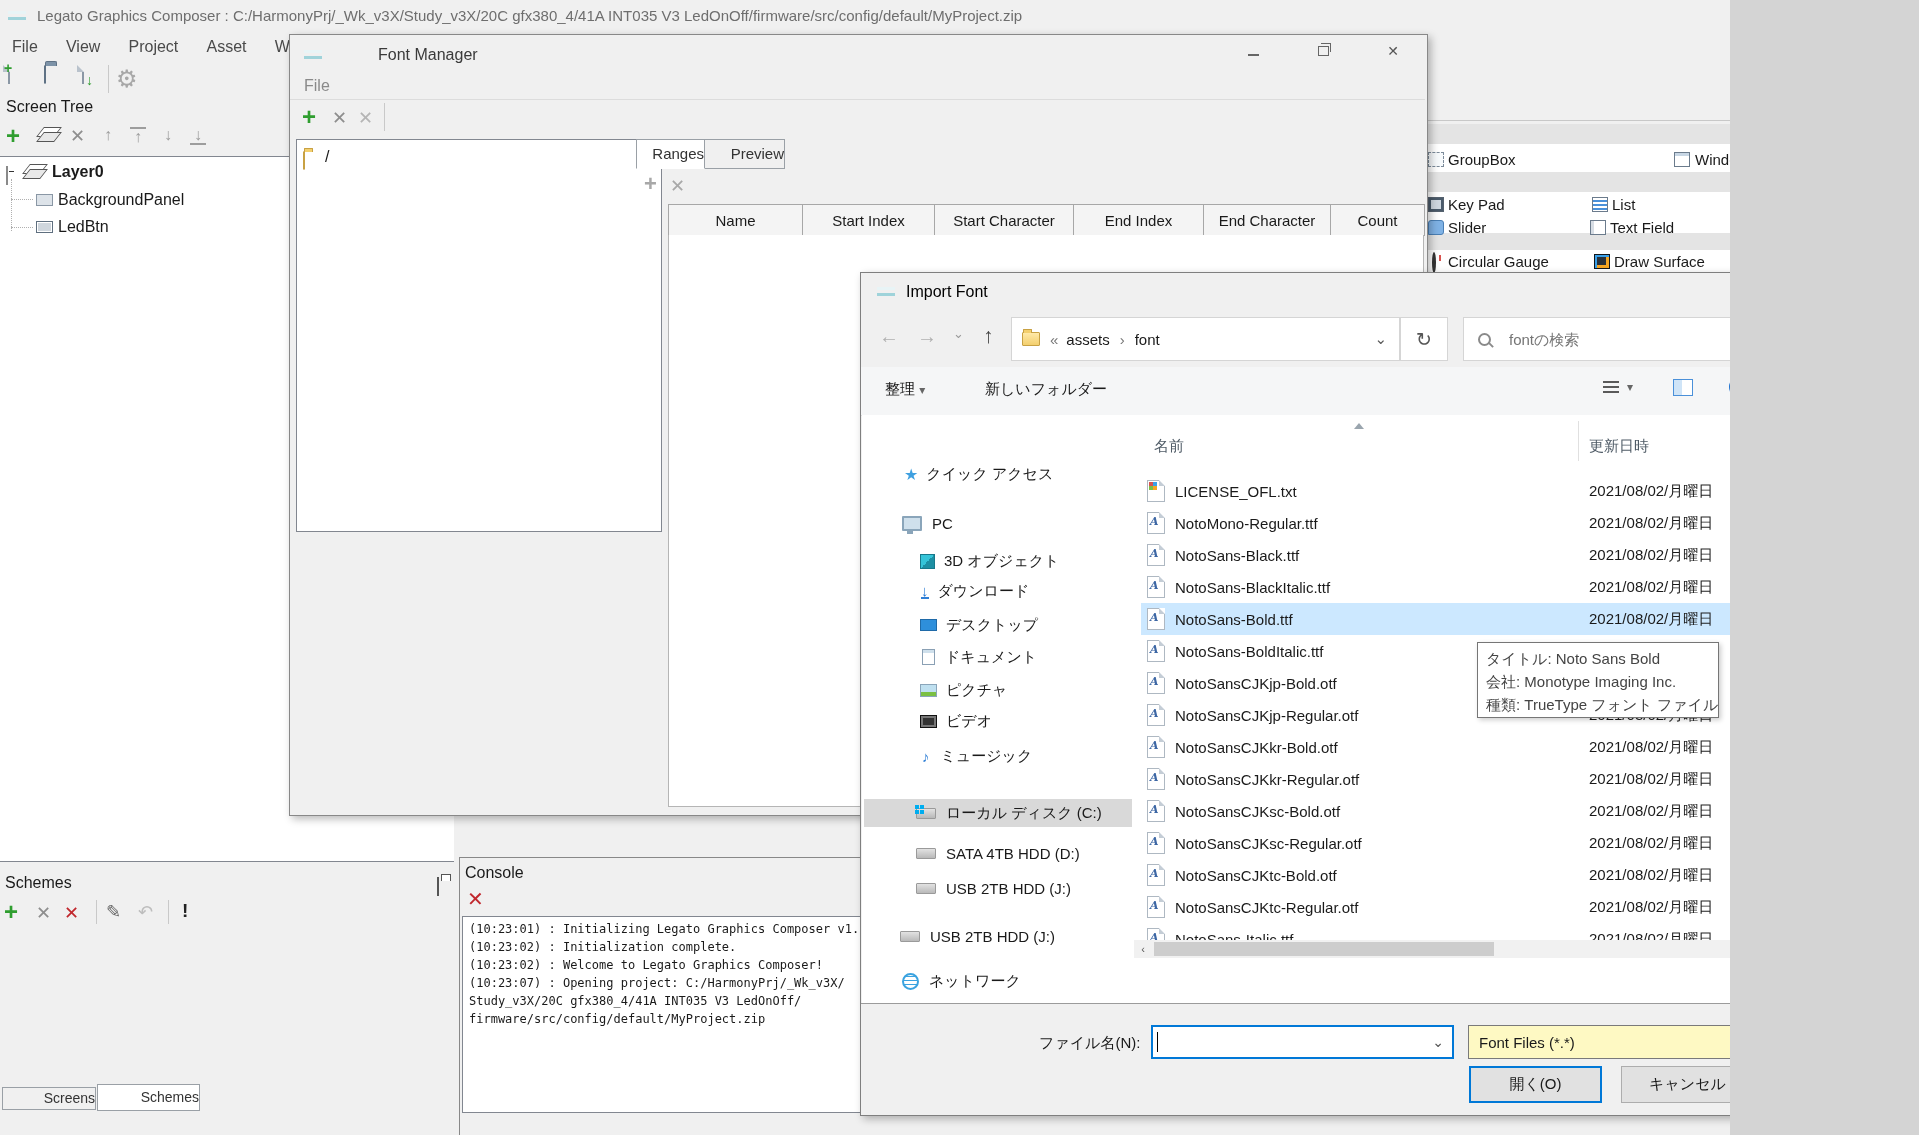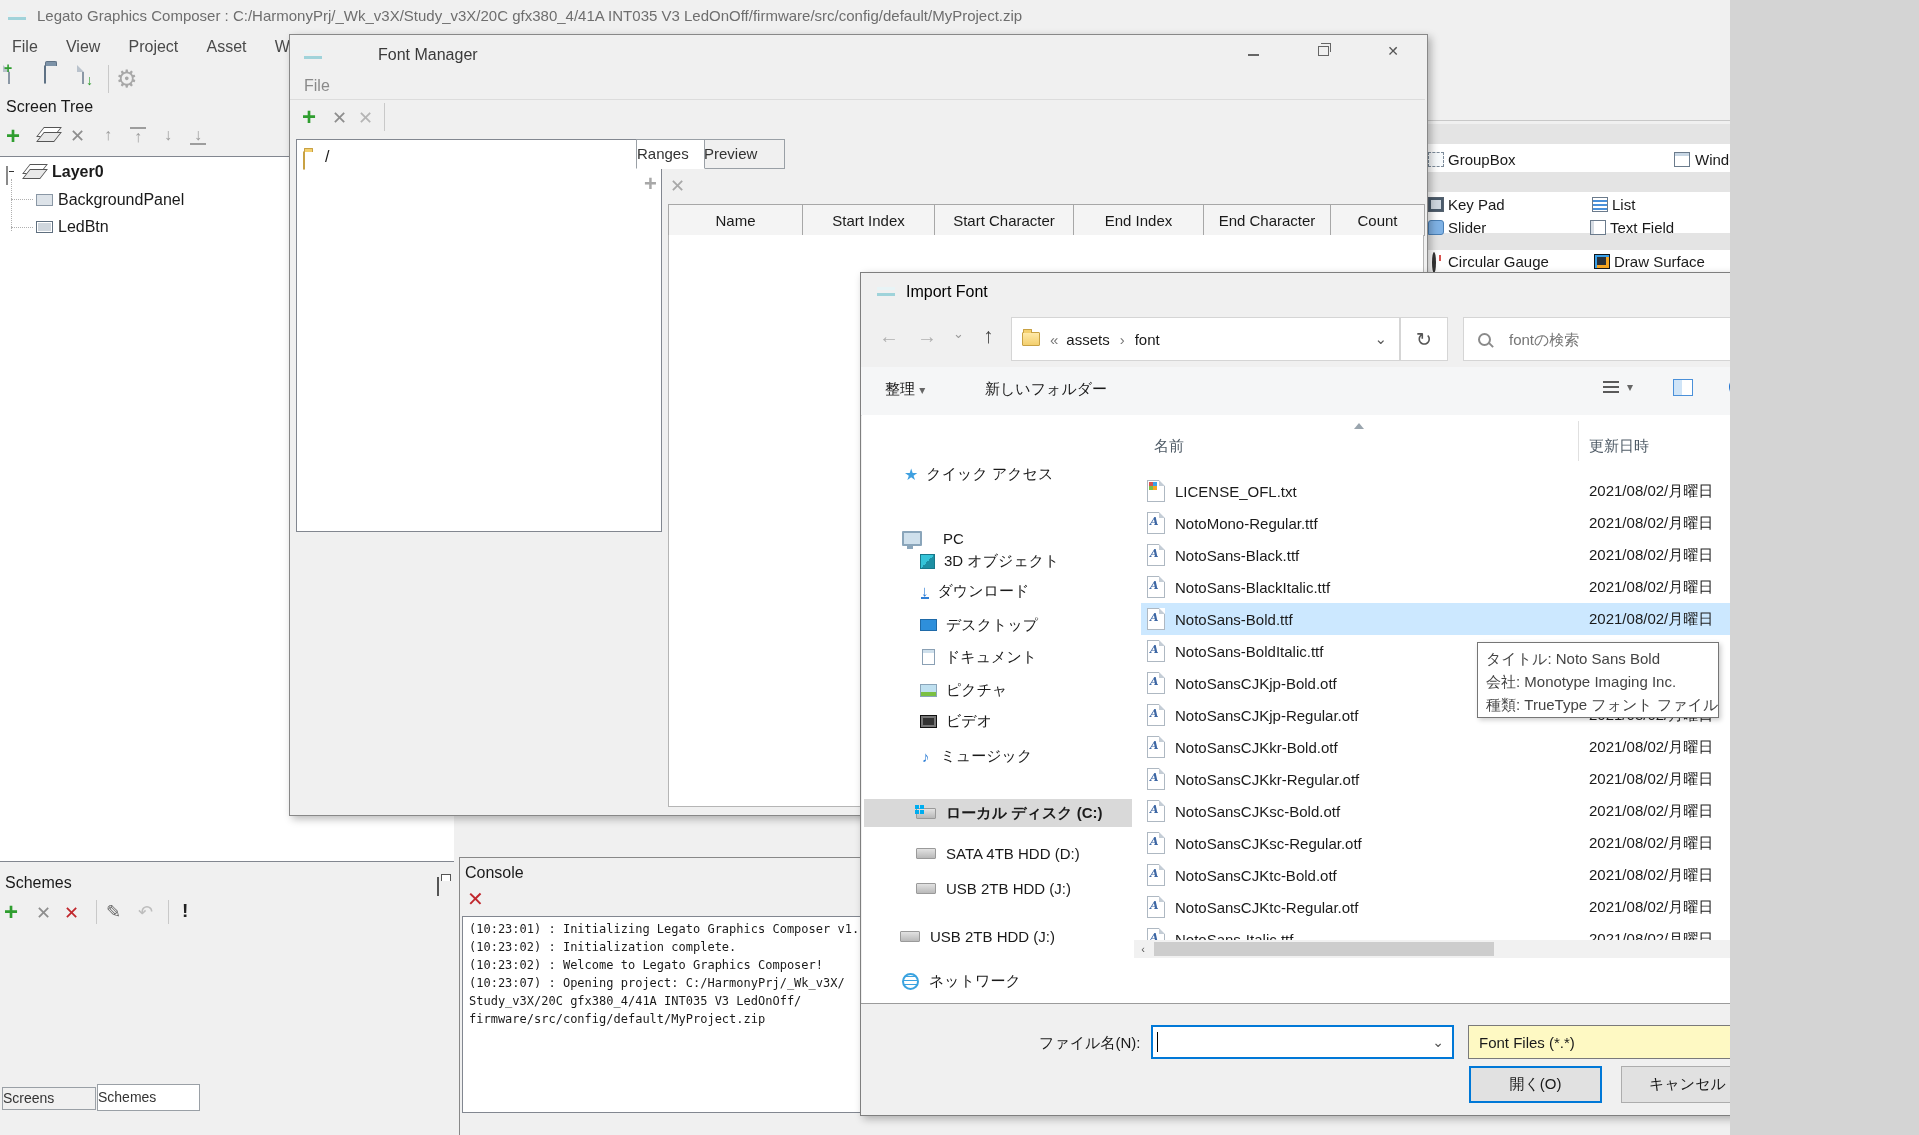--- a/index.html
+++ b/index.html
@@ -49,21 +49,21 @@
   .expander{width:10px;height:10px;border:1px solid #8a8a8a;background:#fff;position:relative;}
   .expander::after{content:"";position:absolute;left:2px;top:4px;width:5px;height:1px;background:#333;}
   .panel-ico{width:15px;height:10px;background:#dde3e9;border:1px solid #8a97a5;}
   .ledbtn-ico{width:15px;height:10px;background:#cfd6dd;border:1px solid #5f6f7f;box-shadow:inset 0 0 0 1px #fff;}
   .dotline-v{border-left:1px dotted #b0b0b0;width:0;}
   .dotline-h{border-top:1px dotted #b0b0b0;height:0;}
   .float-ico{width:9px;height:7px;border:1px solid #555;background:#fff;position:relative;}
   .float-ico::before{content:"";position:absolute;left:3px;top:-4px;width:8px;height:6px;border:1px solid #555;border-bottom:none;background:#fff;}
   
   .white-panel{background:#fff;border:1px solid #828790;}
-  .tab{position:absolute;border:1px solid #9aa0a6;text-align:left;font-size:14px;color:#333;}
+  .tab{position:absolute;border:1px solid #9aa0a6;text-align:right;font-size:14px;color:#333;}
   
   .band{position:absolute;left:1426px;width:493px;}
   .tbx-label{position:absolute;font-size:15px;color:#1a1a1a;white-space:nowrap;}
   .tbx-ico{position:absolute;width:14px;height:13px;}
   
   .fm-th{position:absolute;top:0;height:32px;background:#f4f4f4;border:1px solid #a7a7a7;box-sizing:border-box;
          display:flex;align-items:center;justify-content:center;font-size:15px;color:#1a1a1a;}
   
   .addr-box{background:#fff;border:1px solid #d5d5d5;display:flex;align-items:center;}
   .mag{width:9px;height:9px;border:2px solid #8a8a8a;border-radius:50%;position:relative;}
@@ -341,21 +341,21 @@
       <span class="abs nw" style="left:292px;top:22px;color:#4f5b66;">名前</span>
       <span class="abs" style="left:492px;top:8px;width:0;height:0;border-left:5px solid transparent;border-right:5px solid transparent;border-bottom:6px solid #9aa5ae;"></span>
       <span class="abs nw" style="left:727px;top:22px;color:#4f5b66;">更新日時</span>
       <span class="abs" style="left:716px;top:6px;width:1px;height:40px;background:#e0e0e0;"></span>
 
       <div>
         <div class="side-item" style="top:45px;">
             <span class="ic ic-star" style="margin-left:40px;">★</span>
             <span class="lbl" style="margin-left:8px;">クイック アクセス</span>
           </div>
-        <div class="side-item" style="top:109px;gap:11px;">
+        <div class="side-item" style="top:94px;">
             <span class="ic ic-pc" style="margin-left:38px;"></span>
             <span class="lbl" style="margin-left:10px;">PC</span>
           </div>
         <div class="side-item" style="top:132px;">
             <span class="ic ic-cube" style="margin-left:56px;"></span>
             <span class="lbl" style="margin-left:9px;">3D オブジェクト</span>
           </div>
         <div class="side-item" style="top:162px;">
             <span class="ic ic-dl" style="margin-left:57px;">↓</span>
             <span class="lbl" style="margin-left:9px;">ダウンロード</span>
@@ -375,21 +375,21 @@
         <div class="side-item" style="top:292px;">
             <span class="ic ic-vid" style="margin-left:56px;"></span>
             <span class="lbl" style="margin-left:9px;">ビデオ</span>
           </div>
         <div class="side-item" style="top:327px;">
             <span class="ic ic-mus" style="margin-left:58px;">♪</span>
             <span class="lbl" style="margin-left:11px;">ミュージック</span>
           </div>
         <div class="side-item sel-gray" style="top:384px;">
             <span class="ic ic-drv ic-win" style="margin-left:52px;"></span>
-            <span class="lbl" style="margin-left:10px;font-weight:bold;">ローカル ディスク (C:)</span>
+            <span class="lbl" style="margin-left:10px;">ローカル ディスク (C:)</span>
           </div>
         <div class="side-item" style="top:424px;">
             <span class="ic ic-drv" style="margin-left:52px;"></span>
             <span class="lbl" style="margin-left:10px;">SATA 4TB HDD (D:)</span>
           </div>
         <div class="side-item" style="top:459px;">
             <span class="ic ic-drv" style="margin-left:52px;"></span>
             <span class="lbl" style="margin-left:10px;">USB 2TB HDD (J:)</span>
           </div>
         <div class="side-item" style="top:507px;">

